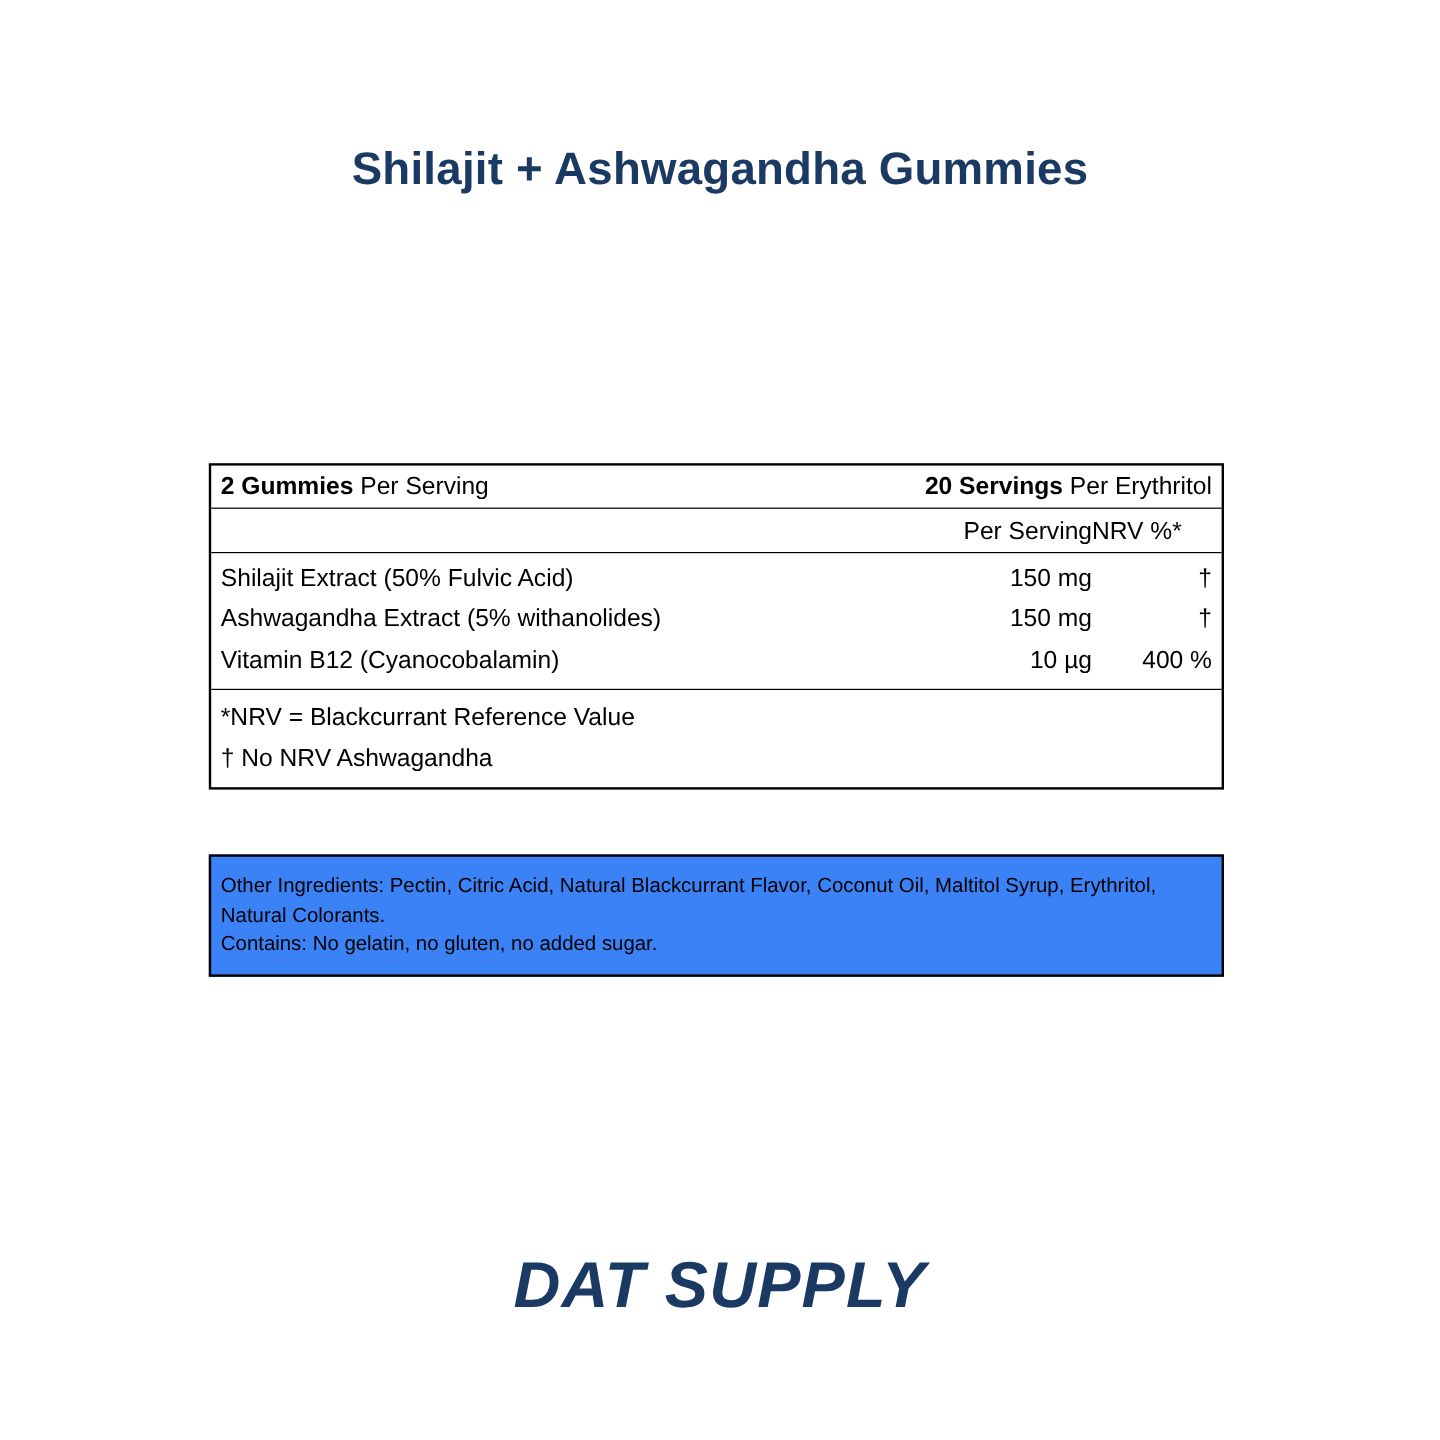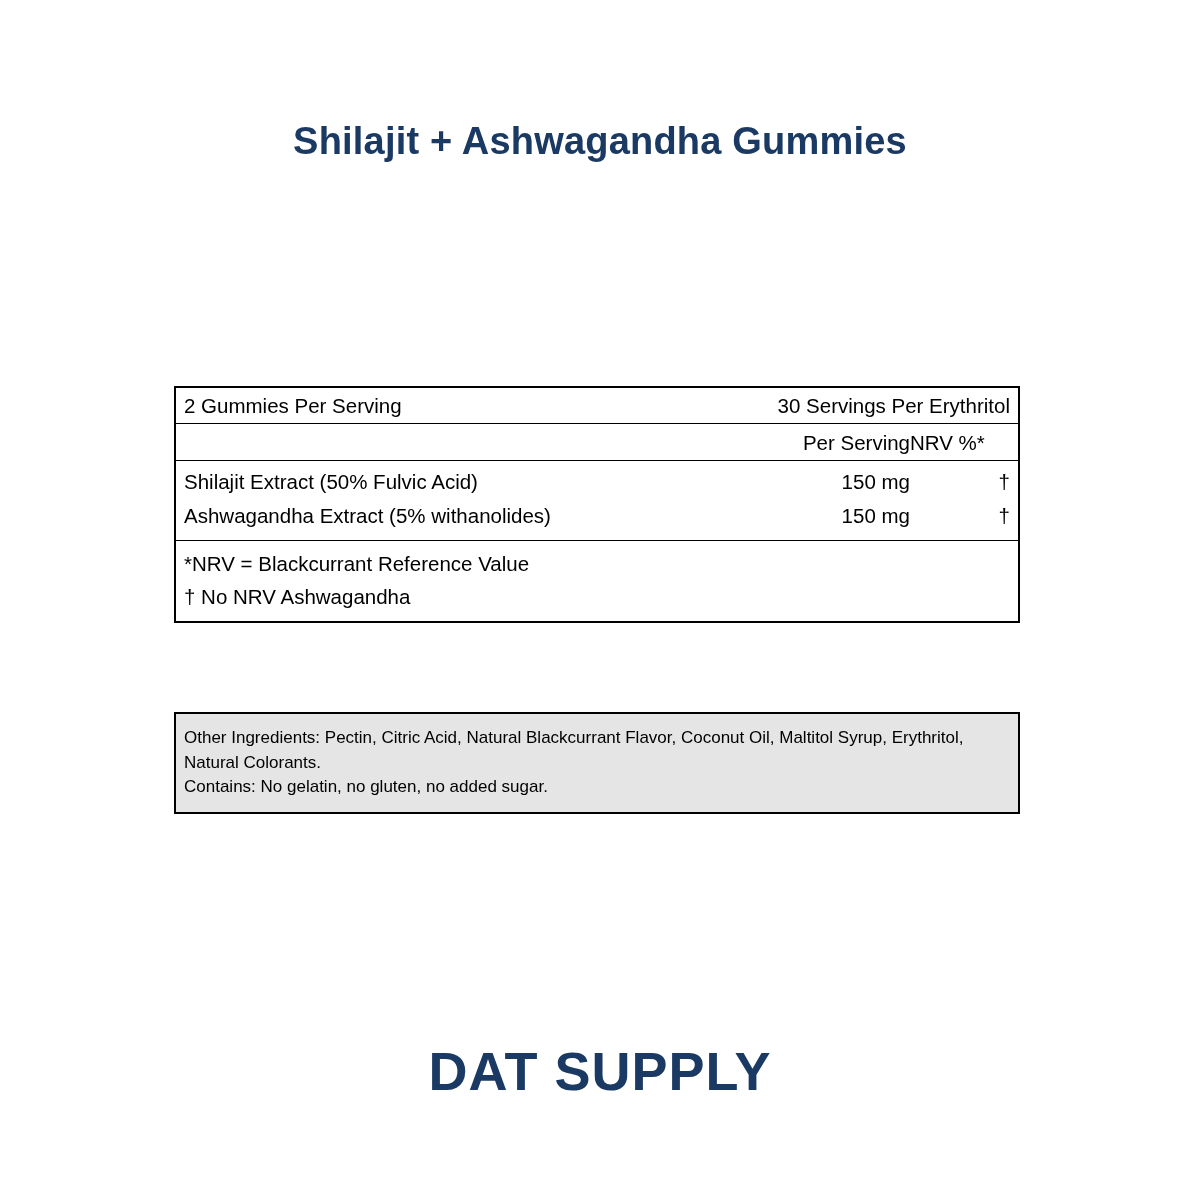--- a/index.html
+++ b/index.html
@@ -50,21 +50,21 @@
     align-items: baseline;
     padding: 6px 8px 5px 8px;
     border-bottom: 1.5px solid #000000;
     font-size: 20.5px;
   }
   .serving-row .left,
   .serving-row .right {
     white-space: nowrap;
   }
   .serving-row b {
-    font-weight: normal;
+    font-weight: bold;
   }
 
   .amount-head {
     border-bottom: 1.5px solid #000000;
     padding: 4px 8px 5px 8px;
   }
   .amount-head .line1 {
     display: flex;
     justify-content: flex-end;
     font-size: 20.5px;
@@ -113,70 +113,76 @@
     line-height: 1.62;
   }
 
   .ingredients-panel {
     position: absolute;
     left: 174px;
     top: 712px;
     width: 846px;
     border: 2px solid #000000;
     box-sizing: border-box;
-    background: #e5e5e5;
+    background: #3b82f6;
     padding: 12px 10px 12px 8px;
     font-size: 17px;
     line-height: 1.45;
   }
 
   .brand {
     position: absolute;
     top: 1040px;
     left: 0;
     width: 1200px;
     text-align: center;
     font-size: 54px;
     font-weight: bold;
     color: #1b3a63;
     letter-spacing: 1px;
+    font-style: italic;
   }
 </style>
 </head>
 <body>
 
 <div class="page">
 
   <div class="product-title">Shilajit + Ashwagandha Gummies</div>
 
   <div class="facts-panel">
 
     <div class="serving-row">
       <div class="left"><b>2 Gummies</b><span> Per Serving</span></div>
-      <div class="right"><b>30 Servings</b><span> Per Erythritol</span></div>
+      <div class="right"><b>20 Servings</b><span> Per Erythritol</span></div>
     </div>
 
     <div class="amount-head">
       <div class="line2">
         <span class="per-serving">Per Serving</span>
         <span class="nrv">NRV %*</span>
       </div>
     </div>
 
     <div class="nutrient-rows">
       <div class="nutrient-row">
         <span class="name">Shilajit Extract (50% Fulvic Acid)</span>
         <span class="amount">150 mg</span>
         <span class="pct">†</span>
       </div>
       <div class="nutrient-row">
         <span class="name">Ashwagandha Extract (5% withanolides)</span>
         <span class="amount">150 mg</span>
         <span class="pct">†</span>
       </div>
+      <div class="nutrient-row">
+        <span class="name">Vitamin B12 (Cyanocobalamin)</span>
+        <span class="amount">10 µg</span>
+        <span class="pct">400 %</span>
+      </div>
     </div>
 
     <div class="footnotes">
       <div>*NRV = Blackcurrant Reference Value</div>
       <div>† No NRV Ashwagandha</div>
     </div>
 
   </div>
 
   <div class="ingredients-panel">

